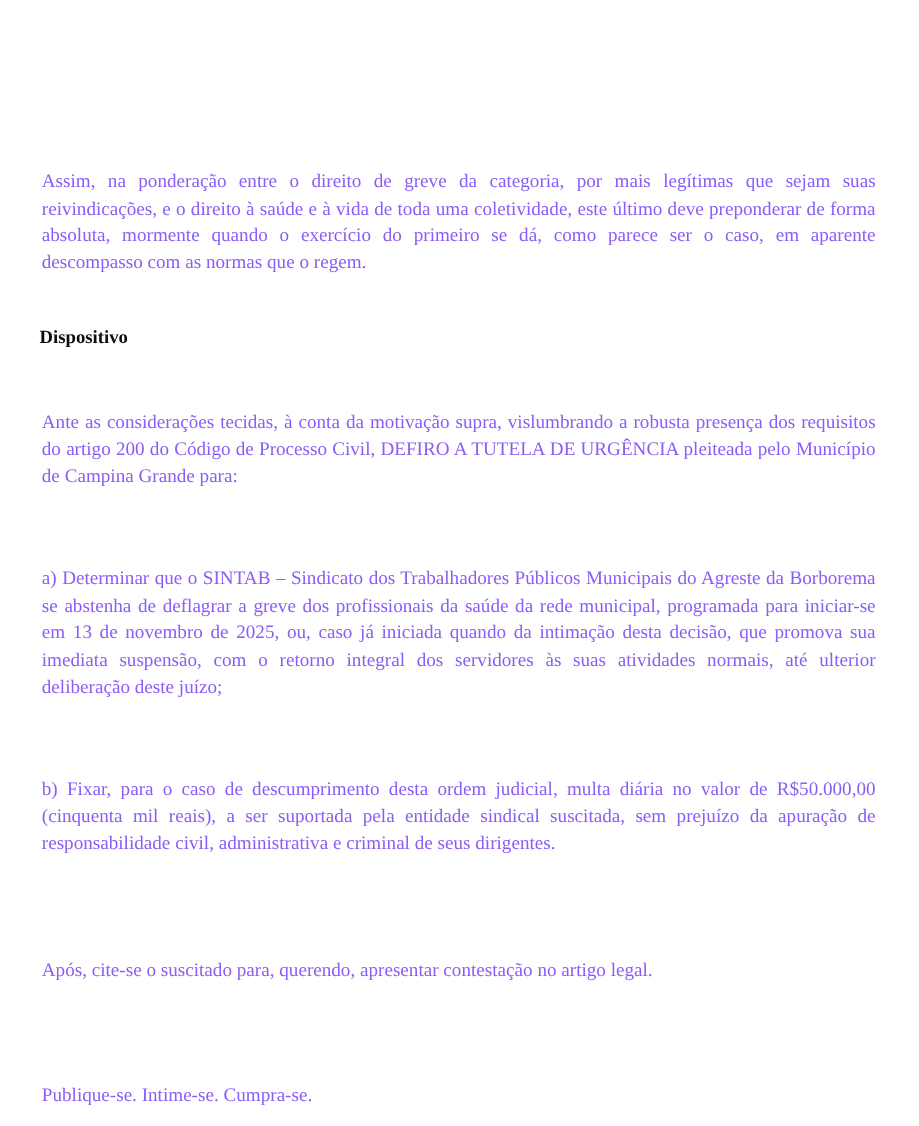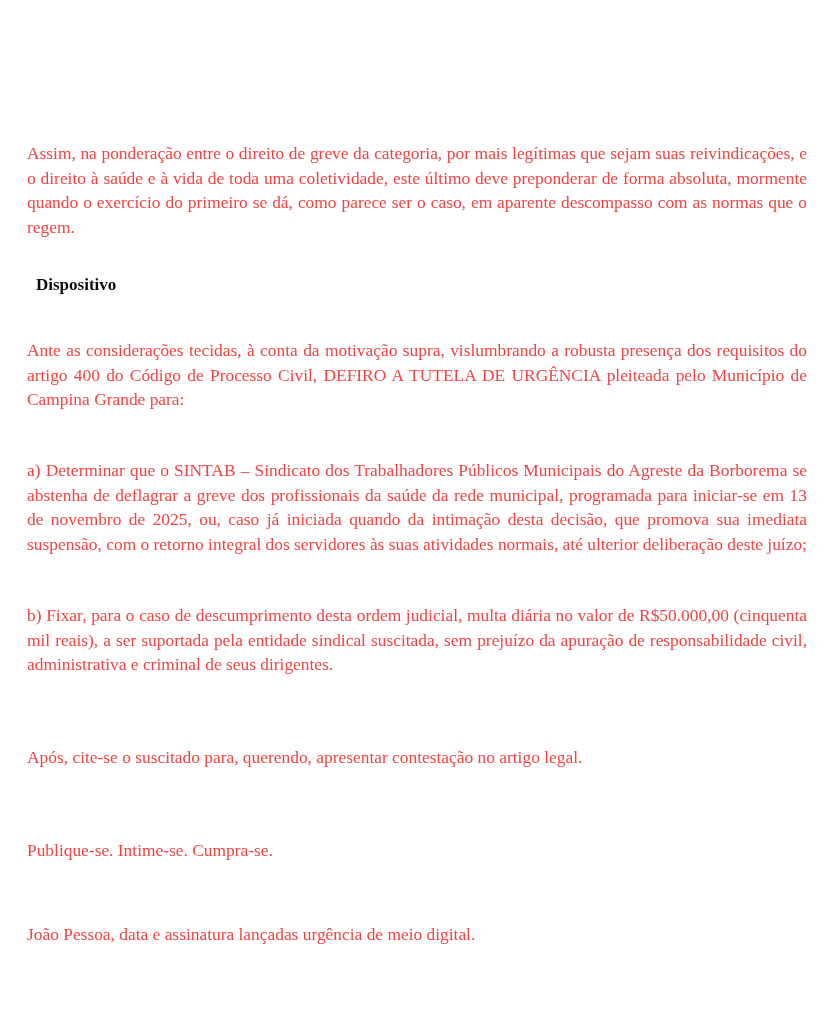--- a/index.html
+++ b/index.html
@@ -17,26 +17,26 @@
     width: 835px;
     min-height: 1024px;
     box-sizing: border-box;
     padding: 140px 30px 40px 26px;
     background: #ffffff;
   }
   .doc-body {
     width: 782px;
   }
   p.para {
-    margin: 1px;
+    margin: 12px;
     font-size: 17.4px;
     line-height: 1.42;
     text-align: justify;
     text-justify: inter-word;
-    color: #ef4444;
+    color: #8b5cf6;
     hyphens: none;
   }
   p.heading {
     margin: 10px;
     font-size: 17px;
     font-weight: bold;
     line-height: 1.42;
     color: #0d0d0d;
   }
   .gap-md { height: 22px; }
@@ -51,21 +51,21 @@
   <div class="doc-body">
 
     <p class="para">Assim, na ponderação entre o direito de greve da categoria, por mais legítimas que sejam suas reivindicações, e o direito à saúde e à vida de toda uma coletividade, este último deve preponderar de forma absoluta, mormente quando o exercício do primeiro se dá, como parece ser o caso, em aparente descompasso com as normas que o regem.</p>
 
     <div class="gap-md"></div>
 
     <p class="heading">Dispositivo</p>
 
     <div class="gap-lg"></div>
 
-    <p class="para">Ante as considerações tecidas, à conta da motivação supra, vislumbrando a robusta presença dos requisitos do artigo 400 do Código de Processo Civil, DEFIRO A TUTELA DE URGÊNCIA pleiteada pelo Município de Campina Grande para:</p>
+    <p class="para">Ante as considerações tecidas, à conta da motivação supra, vislumbrando a robusta presença dos requisitos do artigo 200 do Código de Processo Civil, DEFIRO A TUTELA DE URGÊNCIA pleiteada pelo Município de Campina Grande para:</p>
 
     <div class="gap-xl"></div>
 
     <p class="para">a) Determinar que o SINTAB – Sindicato dos Trabalhadores Públicos Municipais do Agreste da Borborema se abstenha de deflagrar a greve dos profissionais da saúde da rede municipal, programada para iniciar-se em 13 de novembro de 2025, ou, caso já iniciada quando da intimação desta decisão, que promova sua imediata suspensão, com o retorno integral dos servidores às suas atividades normais, até ulterior deliberação deste juízo;</p>
 
     <div class="gap-xl"></div>
 
     <p class="para">b) Fixar, para o caso de descumprimento desta ordem judicial, multa diária no valor de R$50.000,00 (cinquenta mil reais), a ser suportada pela entidade sindical suscitada, sem prejuízo da apuração de responsabilidade civil, administrativa e criminal de seus dirigentes.</p>
 
     <div class="gap-xl"></div>

